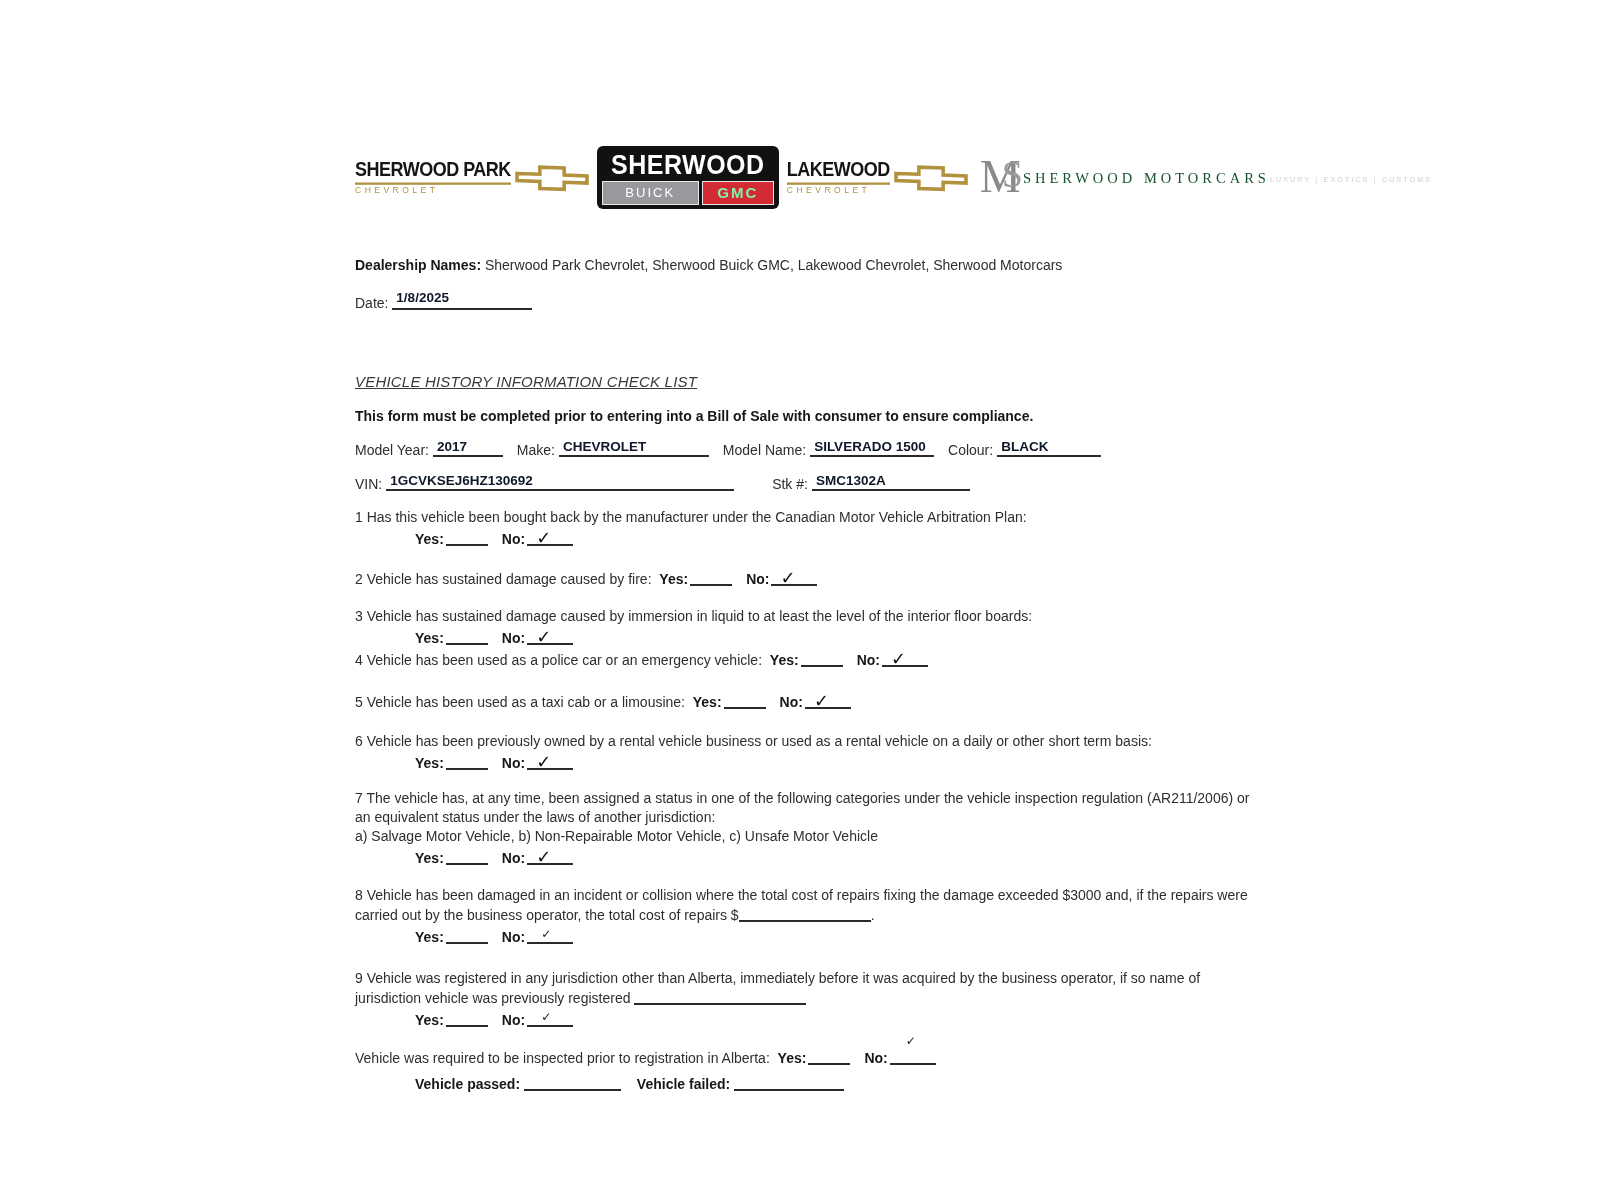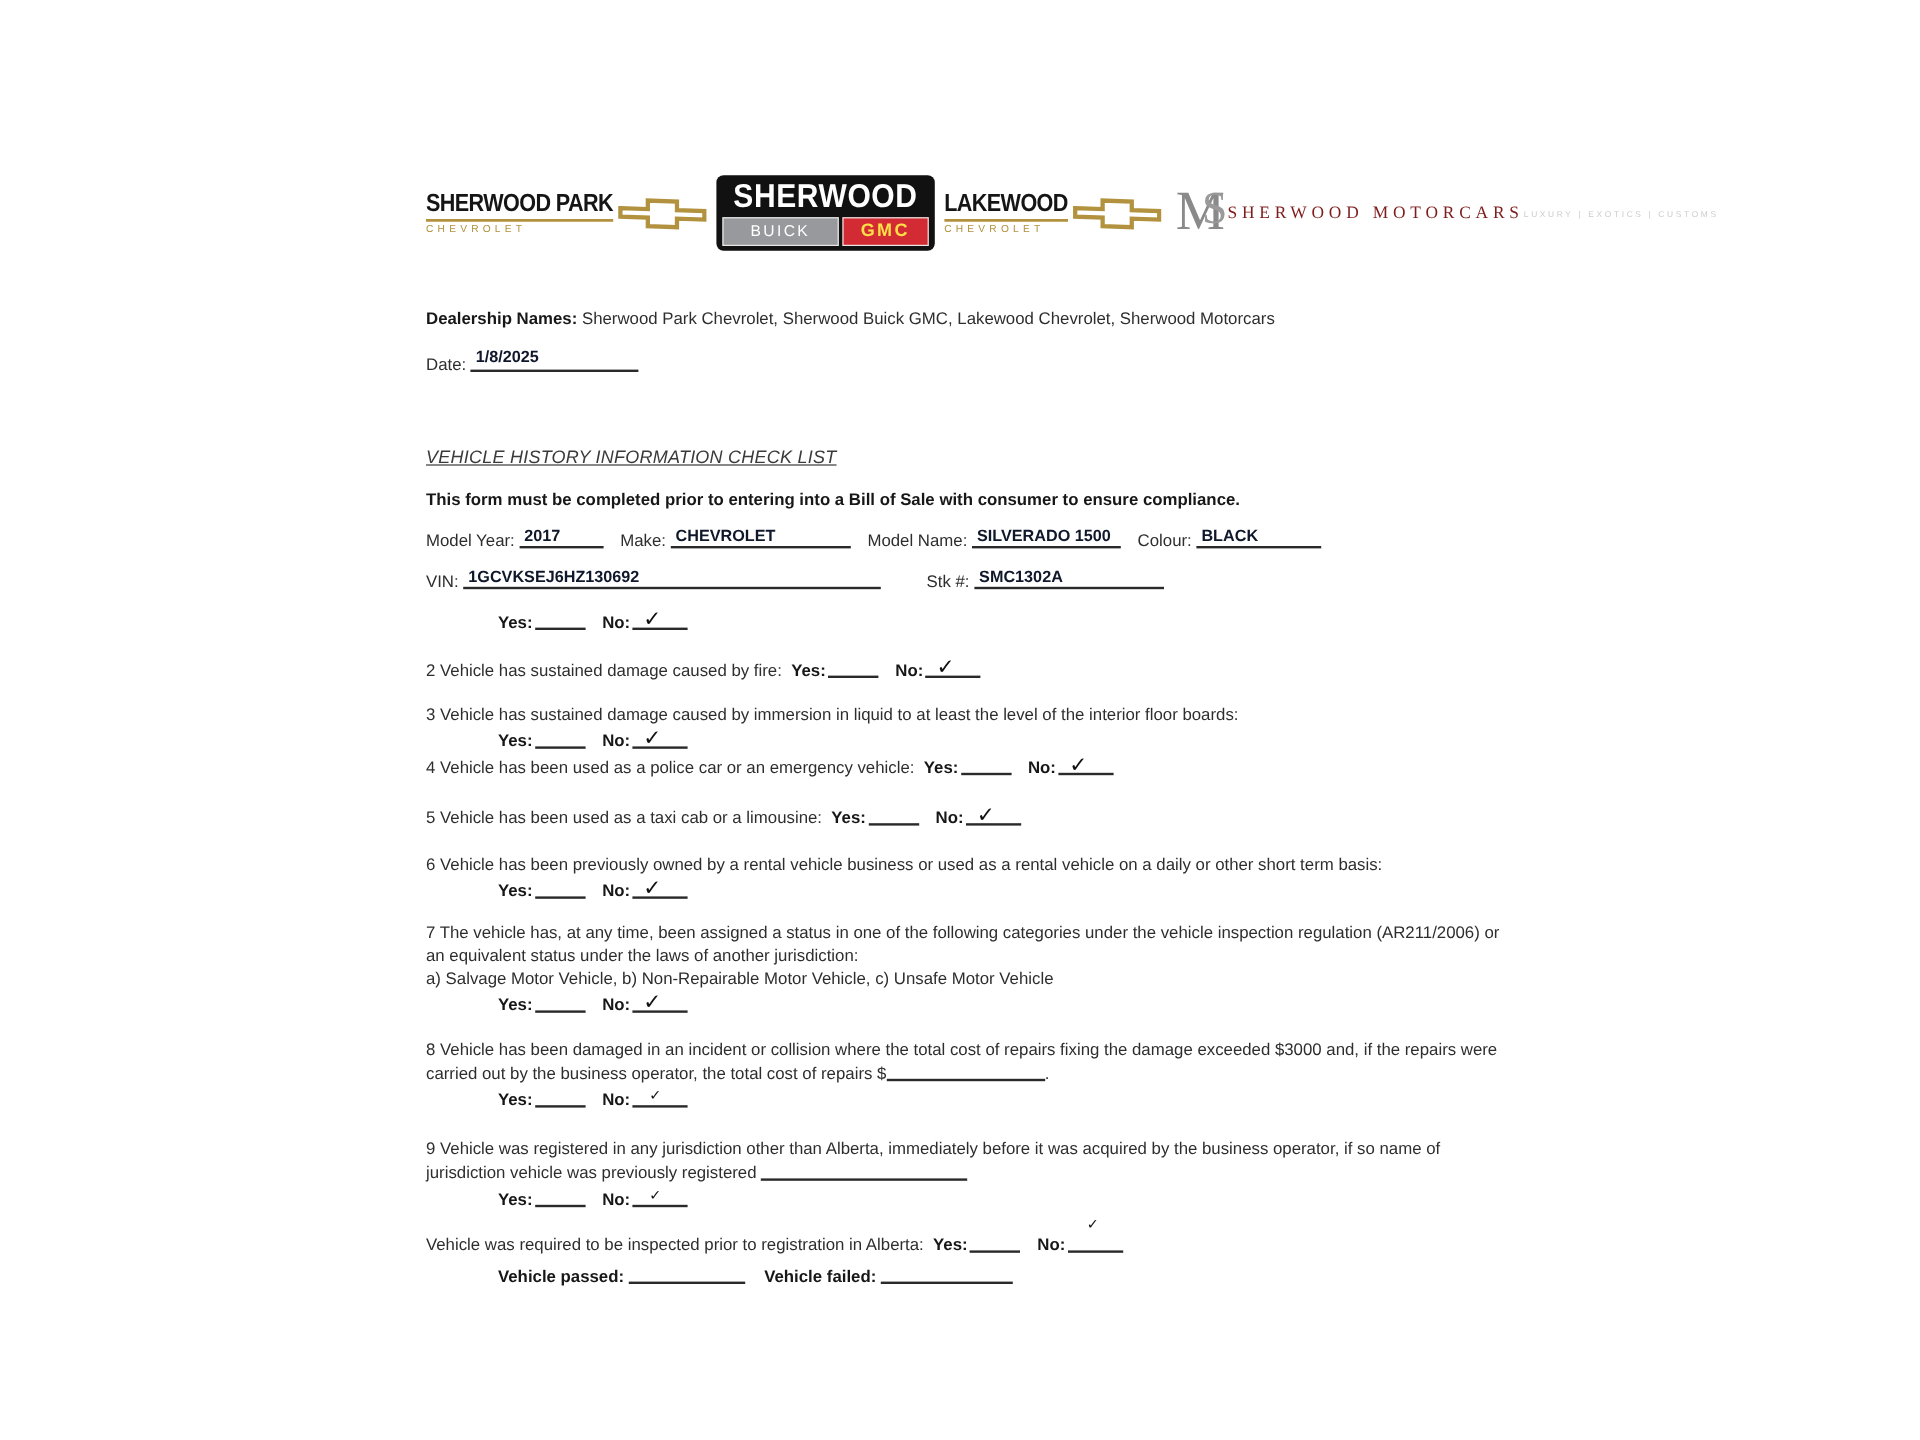--- a/index.html
+++ b/index.html
@@ -17,29 +17,29 @@
              transform: scaleY(1.15); }
   .cg-brand { color: #b2923f; font-size: 8.5px; letter-spacing: 3.5px; margin-top: 2px; white-space: nowrap; }
   .bowtie { flex: 0 0 auto; }
 
   .logo-sbg { background: #111; border-radius: 6px; padding: 4px 5px; width: 182px; }
   .sbg-name { color: #fff; font-weight: 800; font-size: 25px; letter-spacing: 0.5px; text-align: center;
               transform: scaleY(1.1); line-height: 28px; }
   .sbg-row { display: flex; gap: 3px; margin-top: 3px; height: 24px; }
   .sbg-buick { flex: 1.35; background: #97999c; border: 1px solid #e8e8e8; color: #fff;
                font-size: 13px; letter-spacing: 2px; display: flex; align-items: center; justify-content: center; }
-  .sbg-gmc { flex: 1; background: #d22b33; border: 1px solid #e8e8e8; color: #fde047;
+  .sbg-gmc { flex: 1; background: #d22b33; border: 1px solid #e8e8e8; color: #86efac;
              font-weight: 800; font-size: 15px; letter-spacing: 2px; display: flex; align-items: center; justify-content: center; }
 
   .logo-smc { display: flex; flex-direction: row; align-items: center; width: 240px; margin-left: 4px; }
   .smc-monogram { font-family: "Liberation Serif", serif; color: #8a8a8a; line-height: 40px; height: 46px; }
   .mono-m { font-size: 46px; }
   .mono-s { font-size: 38px; margin-left: -19px; vertical-align: 5px; color: #9a9a9a; }
   .smc-name { font-family: "Liberation Serif", serif; font-size: 14.5px; letter-spacing: 4px;
-              color: #7f1d1d; margin-top: 2px; white-space: nowrap; }
+              color: #14532d; margin-top: 2px; white-space: nowrap; }
   .smc-tagline { font-size: 7px; letter-spacing: 2.2px; color: #cccccc; margin-top: 5px; white-space: nowrap; }
 
   
   .line { font-size: 14px; line-height: 19px; }
   .b { font-weight: 700; color: #171717; }
 
   .dealership { margin-top: 30px; }
   .date-row { margin-top: 18px; }
 
   .title { margin-top: 60px; font-size: 15px; font-style: italic; letter-spacing: 0.2px;
@@ -150,20 +150,21 @@
     <span class="lbl">Model Name:</span><span class="blank w-model"><span class="val">SILVERADO 1500</span></span><span class="gap-sm"></span>
     <span class="lbl">Colour:</span><span class="blank w-colour"><span class="val">BLACK</span></span>
   </div>
 
   <div class="vrow">
     <span class="lbl">VIN:</span><span class="blank w-vin"><span class="val">1GCVKSEJ6HZ130692</span></span><span class="gap-md"></span>
     <span class="lbl">Stk #:</span><span class="blank w-stk"><span class="val">SMC1302A</span></span>
   </div>
 
   <div class="q mt16">
+    <div class="line">1 Has this vehicle been bought back by the manufacturer under the Canadian Motor Vehicle Arbitration Plan:</div>
     <div class="yn-row line">
       <span class="yn"><span class="b">Yes:</span><span class="blank w-yes"></span><span class="sep"></span><span class="b">No:</span><span class="blank w-no"><span class="check">✓</span></span></span>
     </div>
   </div>
 
   <div class="q mt20 line">
     <span>2 Vehicle has sustained damage caused by fire:</span>&nbsp;
     <span class="yn"><span class="b">Yes:</span><span class="blank w-yes"></span><span class="sep"></span><span class="b">No:</span><span class="blank w-no"><span class="check">✓</span></span></span>
   </div>
 

